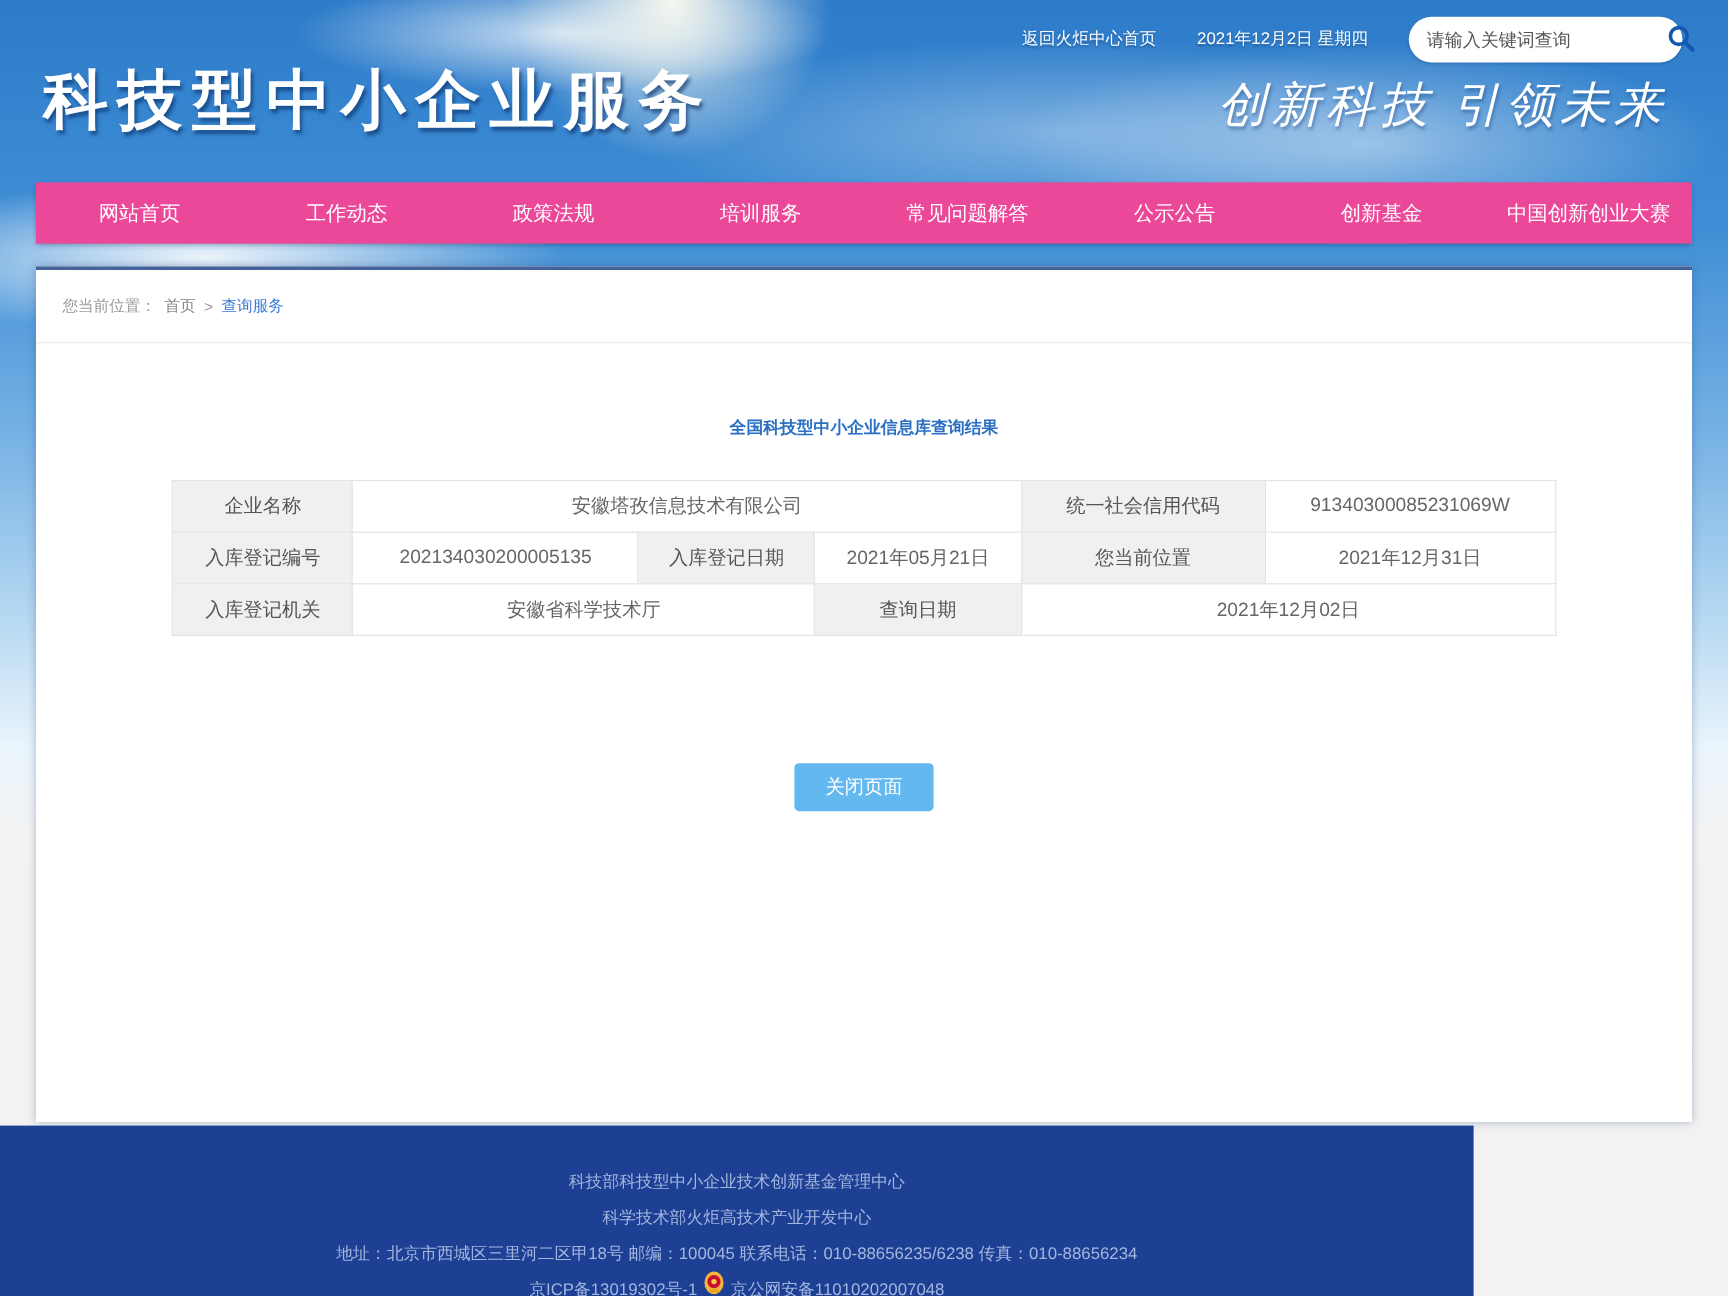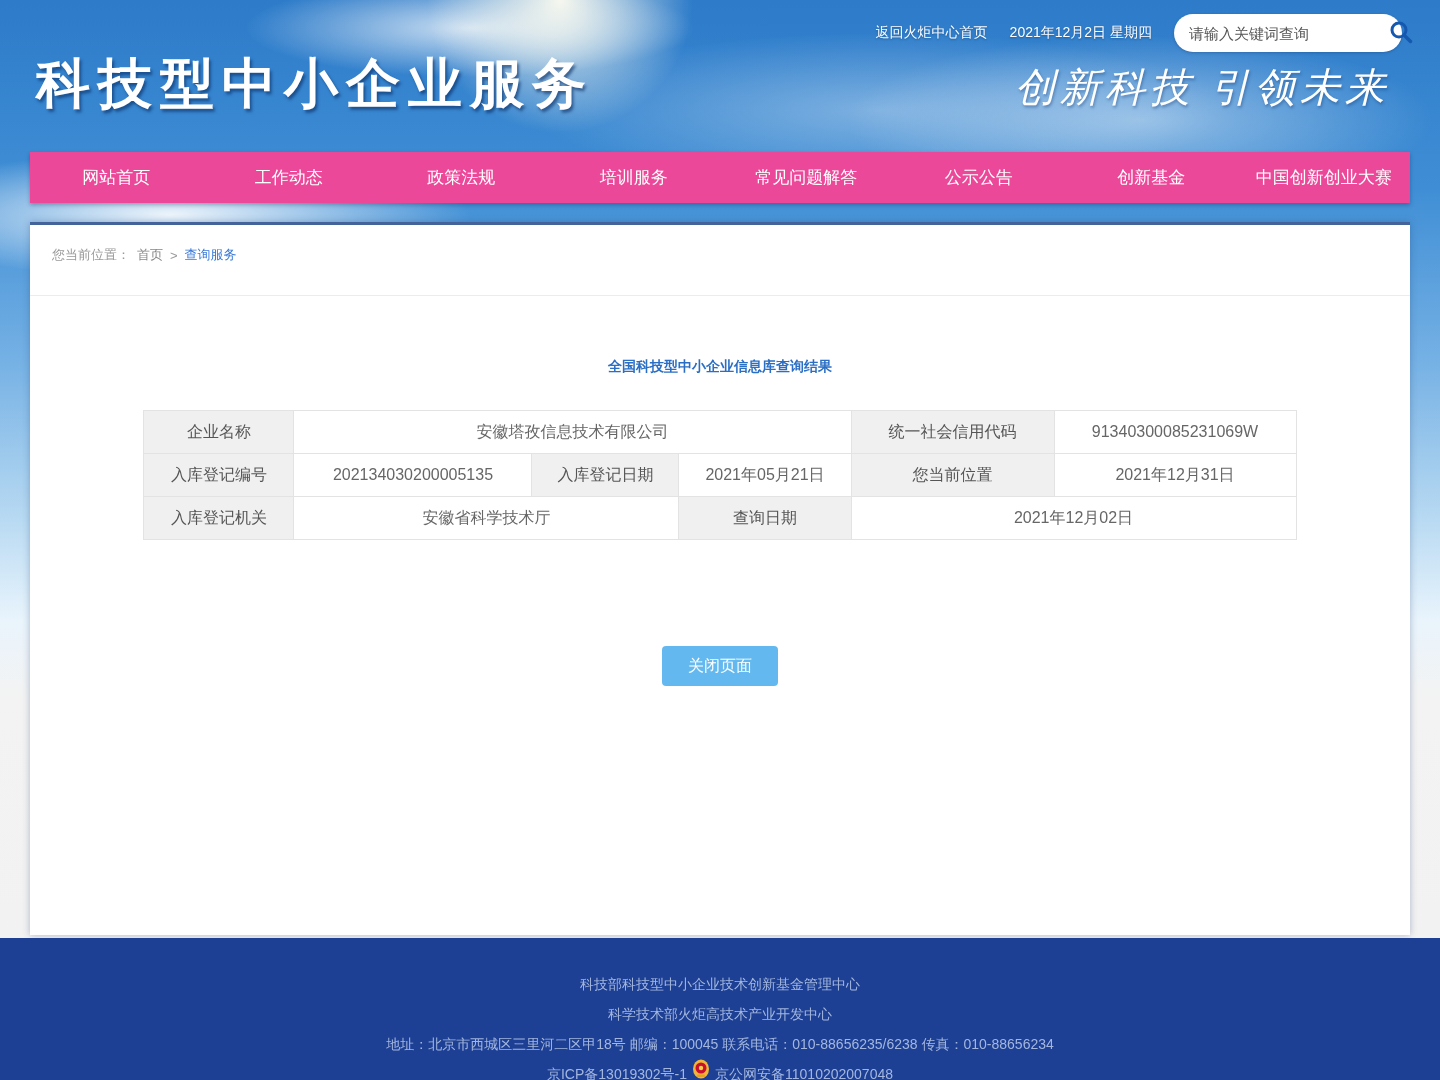--- a/index.html
+++ b/index.html
@@ -18,21 +18,21 @@
       radial-gradient(ellipse 320px 70px at 470px 28px, rgba(255,255,255,.75), rgba(255,255,255,0) 70%),
       radial-gradient(ellipse 430px 90px at 170px 215px, rgba(255,255,255,.9), rgba(255,255,255,0) 70%),
       radial-gradient(ellipse 420px 120px at 1140px 120px, rgba(255,255,255,.45), rgba(255,255,255,0) 70%),
       radial-gradient(ellipse 500px 110px at 880px 110px, rgba(255,255,255,.35), rgba(255,255,255,0) 70%),
       linear-gradient(180deg,#2d7bc9 0%,#3f8ed5 20%,#74b0e4 38%,#b7d9f2 55%,#e9f4fc 66%,#f3f3f3 74%,#f2f2f2 100%);
   }
 
   
   .topbar {
     position:absolute; top:0; right:38px; height:66px; z-index:3;
-    display:flex; align-items:center; gap:22px; color:#fff; font-size:14px;
+    display:flex; align-items:center; gap:34px; color:#fff; font-size:14px;
   }
   .topbar .back-link { color:#fff; text-decoration:none; cursor:pointer; text-shadow:0 1px 2px rgba(0,40,90,.4); }
   .topbar .date-text { text-shadow:0 1px 2px rgba(0,40,90,.4); }
   .search-box {
     width:228px; height:38px; background:#fff; border-radius:19px;
     display:flex; align-items:center; padding:0 8px 0 15px;
     box-shadow:0 1px 3px rgba(0,30,80,.25);
   }
   .search-box input {
     flex:1; border:none; outline:none; font-size:15px; color:#333;
@@ -66,21 +66,21 @@
   }
 
   
   .content-box {
     position:absolute; left:30px; top:222px; width:1380px; height:713px; z-index:2;
     background:#fff; border-top:3px solid #44639b;
     box-shadow:0 0 7px rgba(40,70,120,.35);
   }
   .breadcrumb {
     display:flex; align-items:center; gap:7px;
-    padding:21px 0 31px 22px; font-size:13px; color:#999;
+    padding:21px 0 21px 22px; font-size:13px; color:#999;
     border-bottom:1px solid #ececec;
   }
   .breadcrumb .crumb-home { color:#888; text-decoration:none; cursor:pointer; }
   .breadcrumb .crumb-current { color:#3a7ad9; text-decoration:none; cursor:pointer; }
 
   .page-title {
     margin-top:62px; text-align:center;
     font-size:14px; font-weight:bold; color:#2b6fc4;
   }
 
@@ -96,21 +96,21 @@
   .btn-row { text-align:center; margin-top:78px; }
   .close-btn {
     width:116px; height:40px; border:none; border-radius:4px;
     background:#63b9ef; color:#fff; font-size:16px; cursor:pointer;
     font-family:"Liberation Sans","DejaVu Sans",sans-serif;
     margin-top:28px;
   }
 
   
   .footer {
-    position:absolute; left:0; top:938px; width:1440px; height:142px; z-index:2;
+    position:absolute; left:0; top:938px; width:1228px; height:142px; z-index:2;
     background:#1d3f94; color:#a3b7de; font-size:14px; text-align:center;
     padding-top:31px;
   }
   .footer p { line-height:30px; }
   .footer-icp-row { display:flex; align-items:center; justify-content:center; gap:5px; line-height:30px; }
   .footer-icp-row a { color:#a3b7de; text-decoration:none; cursor:pointer; }
   .badge { display:inline-block; }
 </style>
 </head>
 <body>

